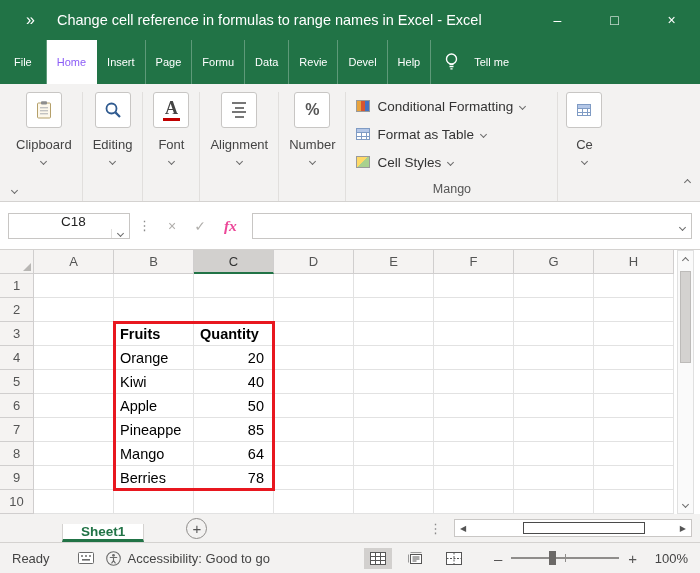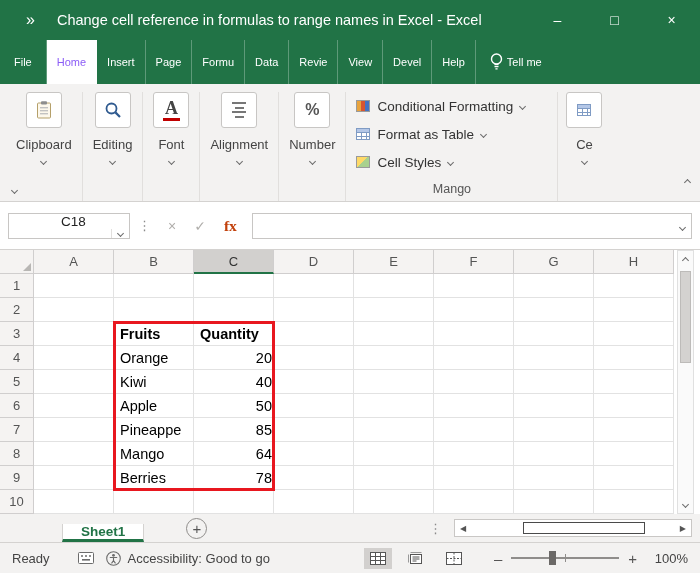--- a/index.html
+++ b/index.html
@@ -14,21 +14,21 @@
   .win-controls { margin-left:auto; display:flex; height:100%; }
   .wc { width:57px; height:100%; background:transparent; border:none; color:#fff; font-size:14px;
         display:flex; align-items:center; justify-content:center; font-family:inherit; cursor:default; }
 
   
   .menubar { flex:0 0 44px; background:#217346; color:#fff; display:flex; align-items:stretch; font-size:11px; }
   .menu-tabs { display:flex; }
   .menu-tab { padding:0 10px; display:flex; align-items:center; border-right:1px solid rgba(255,255,255,.28); cursor:default; white-space:nowrap; }
   .menu-tab:first-child { padding:0 14px; }
   .menu-tab.active { background:#fff; color:#8b5cf6; }
-  .tellme { display:flex; align-items:center; gap:4px; margin-left:14px; cursor:default; }
+  .tellme { display:flex; align-items:center; gap:16px; margin-left:14px; cursor:default; }
   .share  { display:flex; align-items:center; gap:7px; margin-left:auto; margin-right:16px; cursor:default; }
 
   
   .ribbon { flex:0 0 118px; background:#f3f2f1; border-bottom:1px solid #d4d2d0; position:relative;
             display:flex; align-items:stretch; padding:8px 0 0 6px; }
   .ribbon-groups { display:flex; }
   .r-group { display:flex; flex-direction:column; align-items:center; padding:0 10px; border-right:1px solid #e1dfdd; }
   .icon-box { width:36px; height:36px; background:#fff; border:1px solid #c8c6c4; border-radius:3px;
               display:flex; align-items:center; justify-content:center; margin-bottom:9px; }
   .r-label { font-size:13px; color:#444; margin-bottom:7px; white-space:nowrap; }
@@ -53,36 +53,36 @@
   .cells-col { display:flex; flex-direction:column; align-items:center; padding:0 8px; }
   .ribbon-pin { position:absolute; left:12px; bottom:8px; }
   .ribbon-collapse { position:absolute; right:10px; bottom:16px; }
 
   
   .formula-row { flex:0 0 48px; background:#fff; display:flex; align-items:center; padding:0 8px; border-bottom:1px solid #d4d2d0; }
   .name-box { width:122px; height:26px; border:1px solid #c8c6c4; background:#fff; display:flex; align-items:center; font-size:13.5px; padding-left:9px; color:#222;flex-direction:column; }
   .nb-sep { margin-left:auto; height:100%; display:flex; align-items:center; padding:0 6px; border-left:1px solid #e1dfdd; }
   .vdots { color:#8a8a8a; font-size:13px; padding:0 8px; cursor:default; }
   .fxb { color:#b0aeab; font-size:14px; margin:0 9px; cursor:default; }
-  .fxb.fx { color:#c2410c; font-family:"Liberation Serif", serif; font-size:15.5px; font-weight:bold; }
+  .fxb.fx { font-style:italic; color:#ec4899; font-family:"Liberation Serif", serif; font-size:15.5px; font-weight:bold; }
   .formula-input { flex:1; height:26px; border:1px solid #c8c6c4; background:#fff; display:flex; align-items:center; padding-left:6px; margin-left:6px; font-size:13.5px; }
   .fi-chev { margin-left:auto; padding:0 6px; }
 
   
   .grid-wrap { flex:0 0 264px; position:relative; background:#fff; overflow:hidden; }
   .sheet-grid { display:grid; grid-template-columns:34px repeat(8, 80px); grid-auto-rows:24px; position:absolute; top:0; left:0; }
   .hcell { background:#f5f3f2; border-right:1px solid #d0cece; border-bottom:1px solid #d0cece;
            display:flex; align-items:center; justify-content:center; font-size:13px; color:#555; cursor:default; }
   .hcell.corner { position:relative; }
   .hcell.corner::after { content:""; position:absolute; right:2px; bottom:2px; width:0; height:0;
            border-left:8px solid transparent; border-bottom:8px solid #b8b6b4; }
   .hcell.selcol { background:#d2d0ce; border-bottom:2px solid #217346; color:#333; }
   .cell { background:#fff; border-right:1px solid #e2e2e2; border-bottom:1px solid #e2e2e2;
           font-size:14.5px; color:#000; display:flex; align-items:center; padding:0 6px; cursor:cell; }
-  .cell.num { justify-content:flex-end; padding-right:1px;text-align:right; }
+  .cell.num { justify-content:flex-end; padding-right:9px;text-align:right; }
   .cell.bold { font-weight:bold; }
   .red-box { position:absolute; left:113px; top:71px; width:162px; height:170px; border:3px solid #e8171f; pointer-events:none; }
   .v-scrollbar { position:absolute; right:6px; top:0; width:17px; height:264px; background:#fafafa;
                  border:1px solid #e0e0e0; display:flex; flex-direction:column; align-items:center; }
   .sb-btn { height:18px; width:100%; display:flex; align-items:center; justify-content:center; }
   .sb-thumb { width:11px; height:92px; background:#d4d2d0; border:1px solid #bdbbb9; margin-top:2px; }
   .sb-btn.bottom { margin-top:auto; }
 
   
   .tabbar { flex:0 0 29px; background:#f3f2f1; display:flex; align-items:stretch; border-bottom:1px solid #d4d2d0; }
@@ -130,21 +130,20 @@
 
   <div class="menubar">
     <div id="menu-tabs" class="menu-tabs">
         <div class="menu-tab">File</div>
         <div class="menu-tab active">Home</div>
         <div class="menu-tab">Insert</div>
         <div class="menu-tab">Page</div>
         <div class="menu-tab">Formu</div>
         <div class="menu-tab">Data</div>
         <div class="menu-tab">Revie</div>
-        <div class="menu-tab">View</div>
         <div class="menu-tab">Devel</div>
         <div class="menu-tab">Help</div>
       </div>
     <div class="tellme">
       <span class="sb-icon">
         <svg width="13" height="18" viewBox="0 0 13 18">
             <circle cx="6.5" cy="6" r="5" fill="none" stroke="#fff" stroke-width="1.4"></circle>
             <path d="M4.5 11.5 h4 M4.5 13.7 h4 M5.4 15.9 h2.2" stroke="#fff" stroke-width="1.3" fill="none"></path>
           </svg>
       </span>

